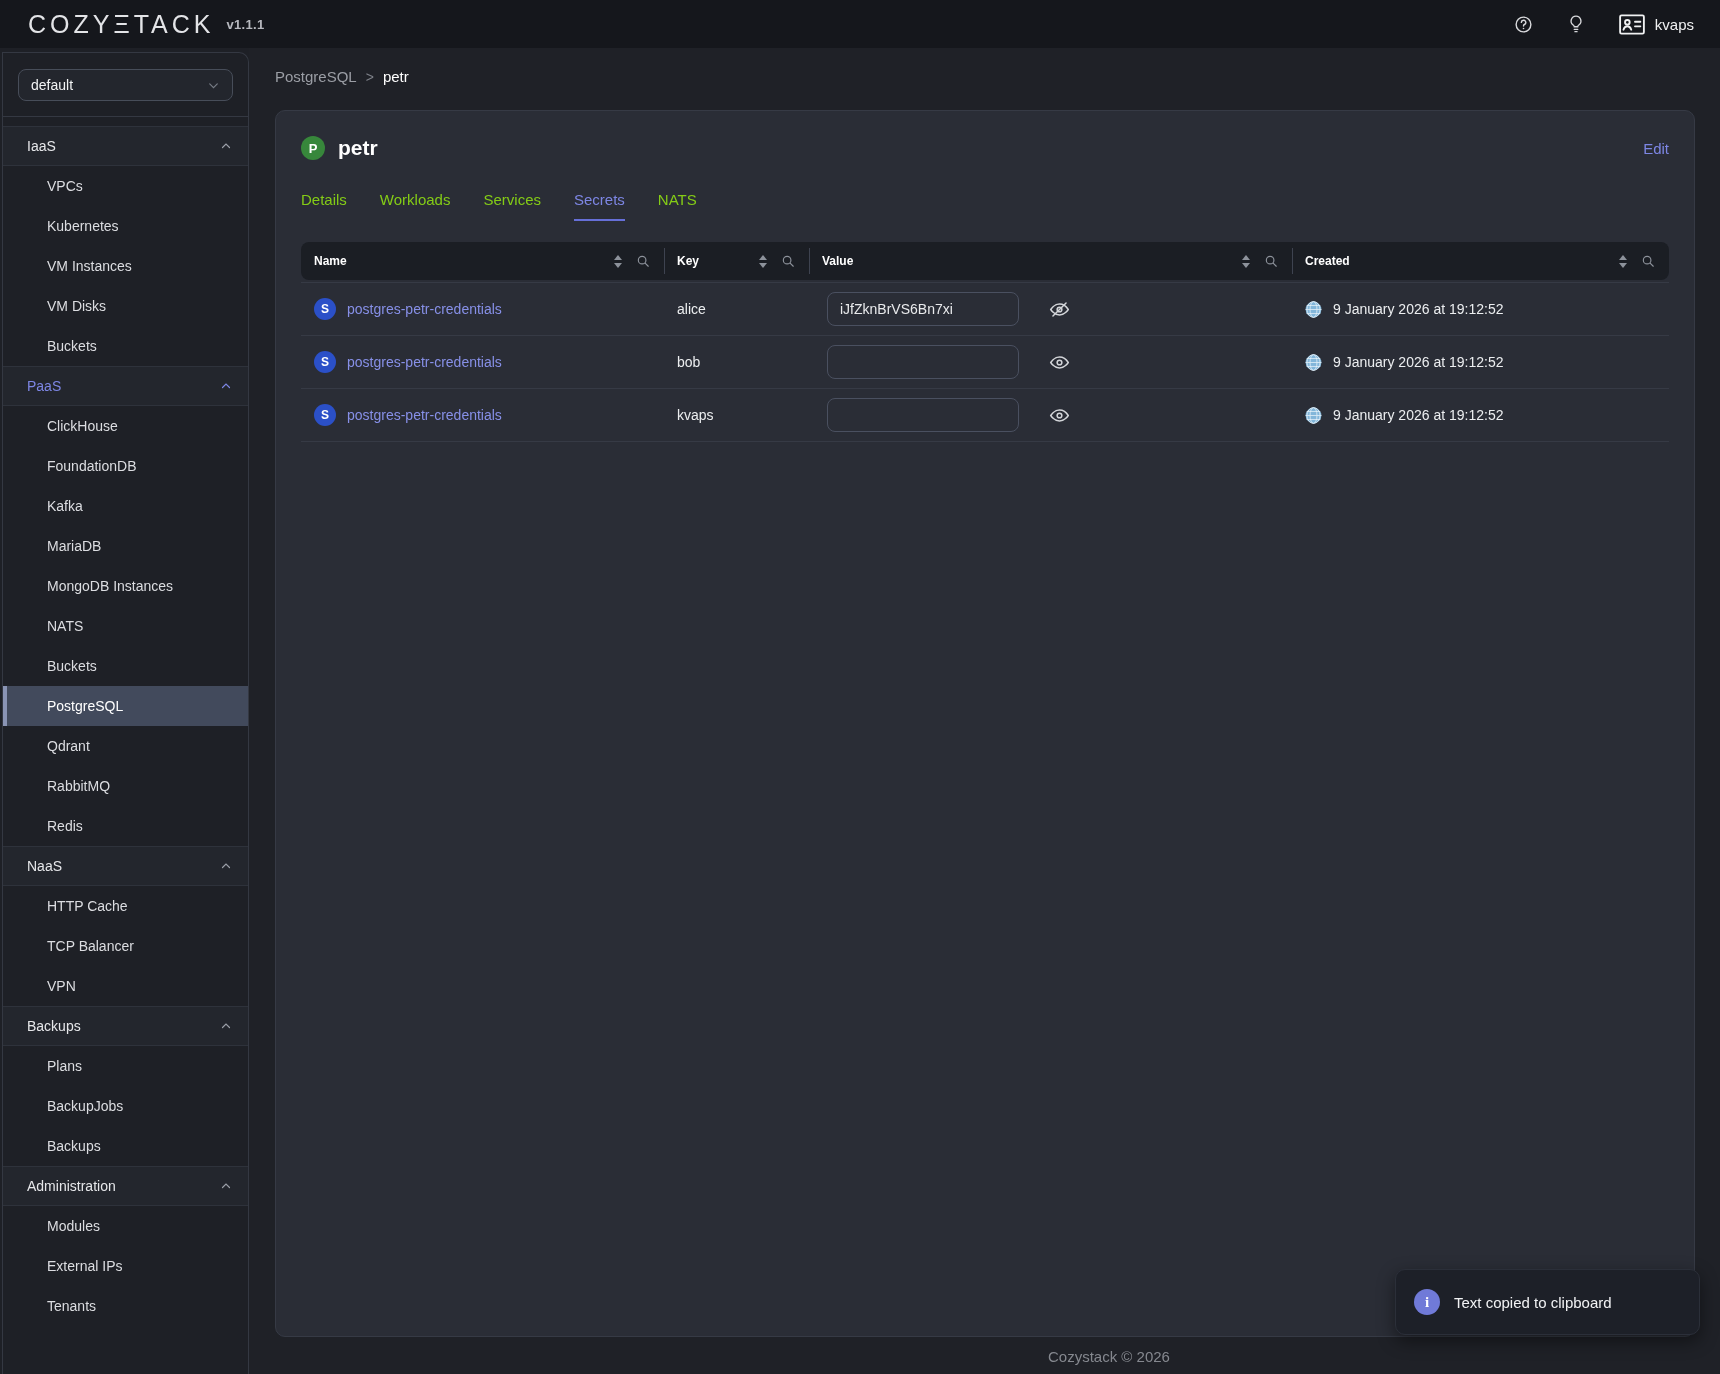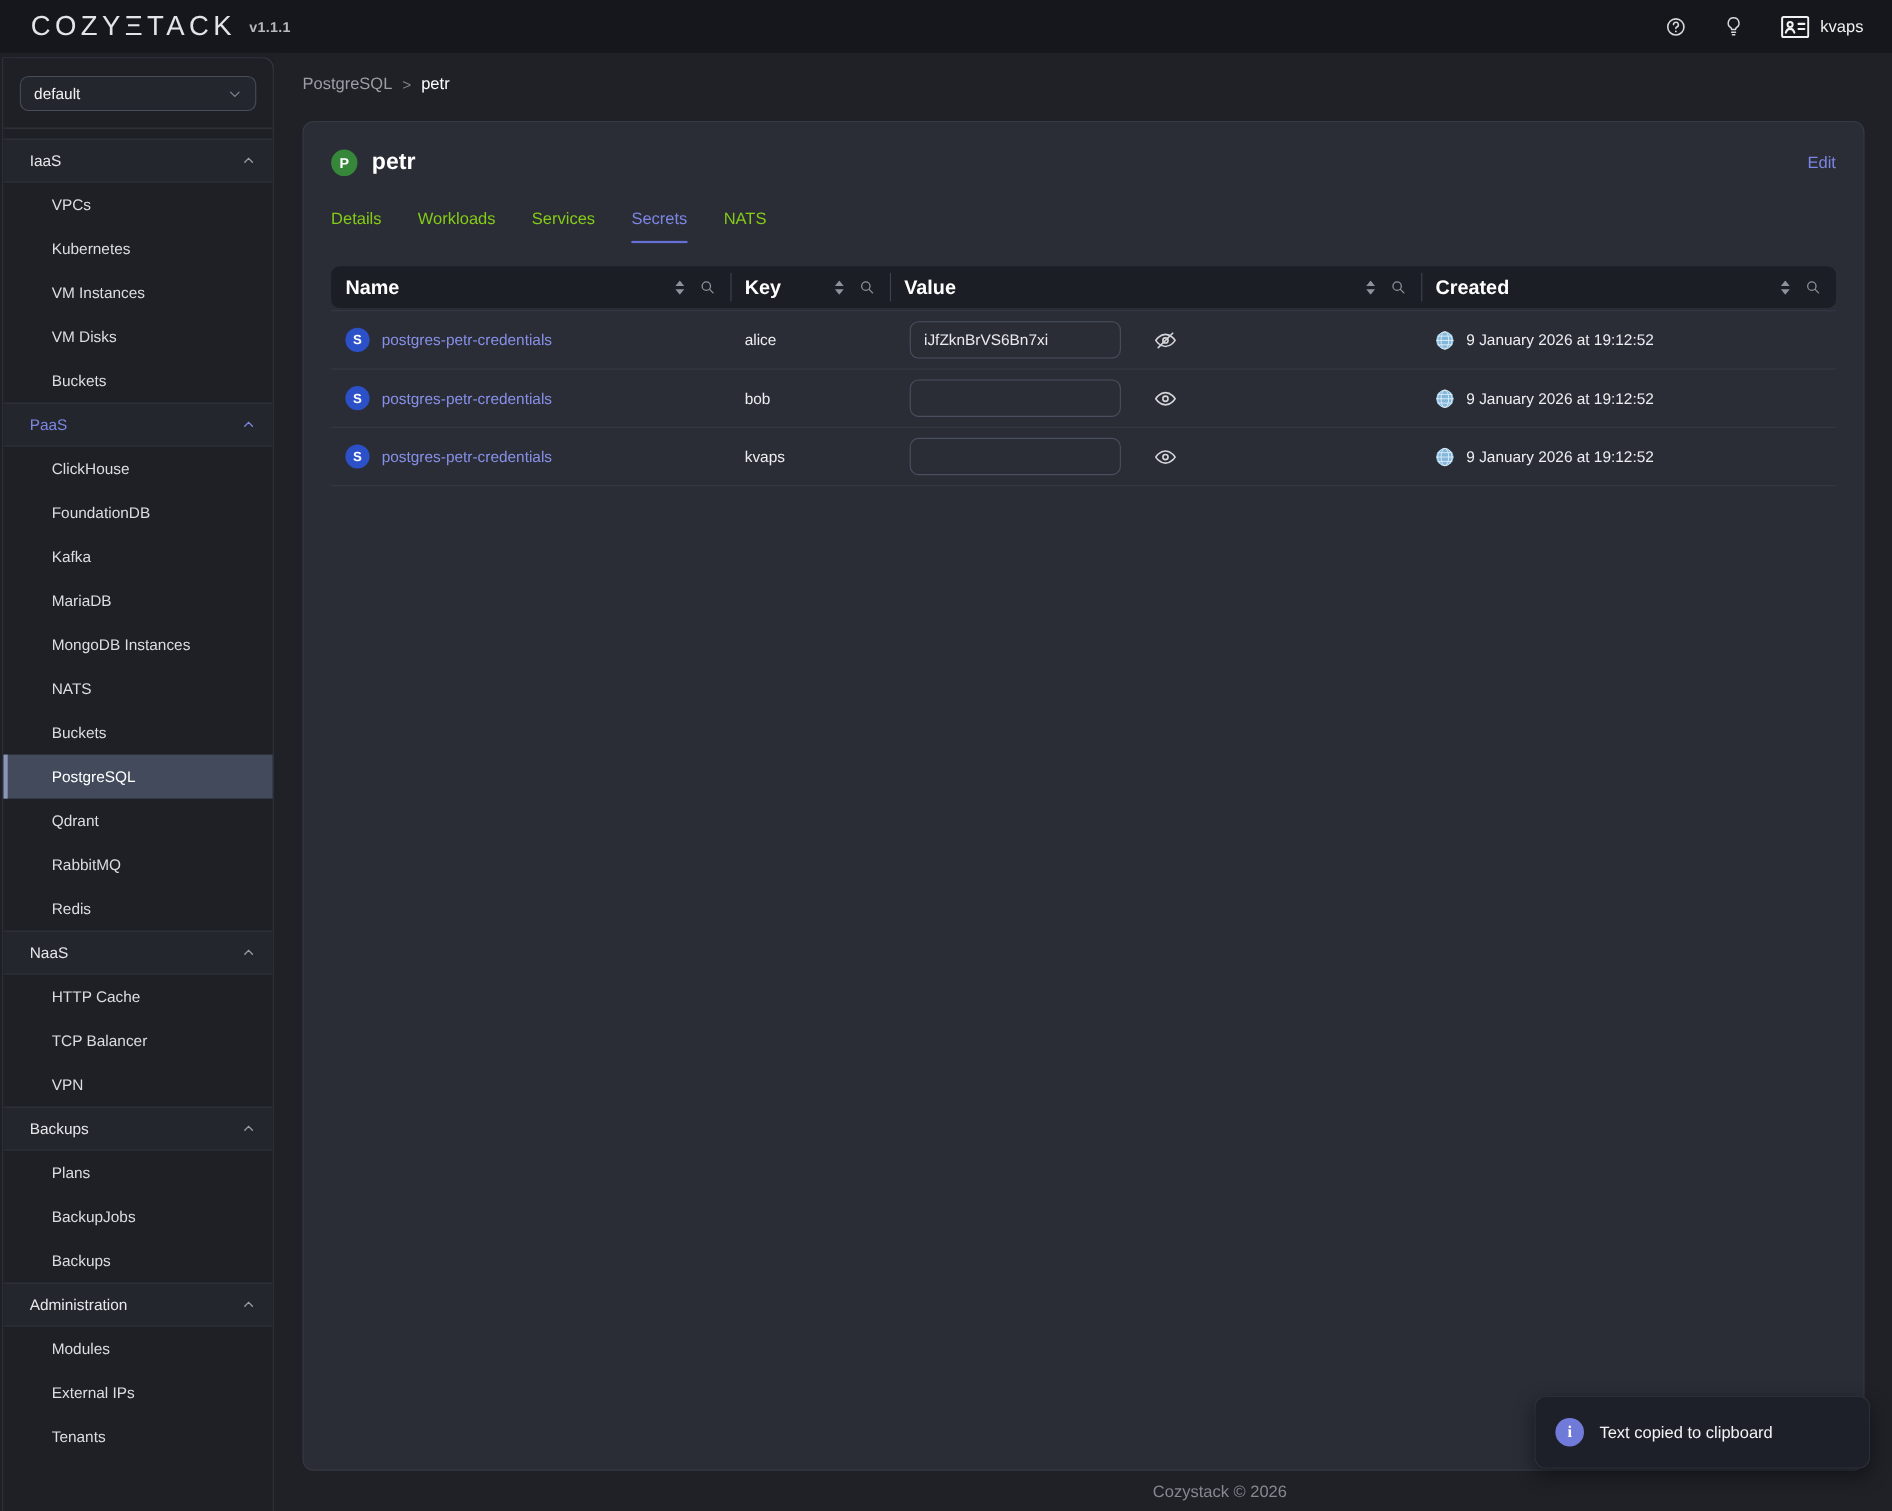--- a/index.html
+++ b/index.html
@@ -72,21 +72,21 @@
   }
   .page-title { margin-left:13px; font-size:21px; font-weight:bold; color:#ffffff; }
   .edit-btn { margin-left:auto; color:#7d86e4; font-size:15px; cursor:pointer; }
   .tabs { margin-top:31px; display:flex; gap:33px; }
   .tab { font-size:15px; font-weight:500; color:#84cc16; padding-bottom:11px; cursor:pointer; border-bottom:2px solid transparent; }
   .tab.active { color:#7d86e4; border-bottom-color:#666fd8; }
   
   .table { margin-top:21px; }
   .thead {
     height:38px; background:#1b1e24; border-radius:8px;
-    display:flex; align-items:stretch; font-size:18px; font-weight:bold; color:#fff;
+    display:flex; align-items:stretch; font-size:12px; font-weight:bold; color:#fff;
   }
   .th { display:flex; align-items:center; padding:0 14px 0 13px; position:relative; }
   .th:not(:first-child)::before {
     content:""; position:absolute; left:0; top:6px; bottom:6px; width:1px; background:#3e4350;
   }
   .th .grow { flex:1; }
   .th-icons { display:flex; align-items:center; gap:13px; color:#8d929b; }
   .th-icons .ic { display:flex; cursor:pointer; }
   .col-name { width:363px; }
   .col-key { width:145px; }

